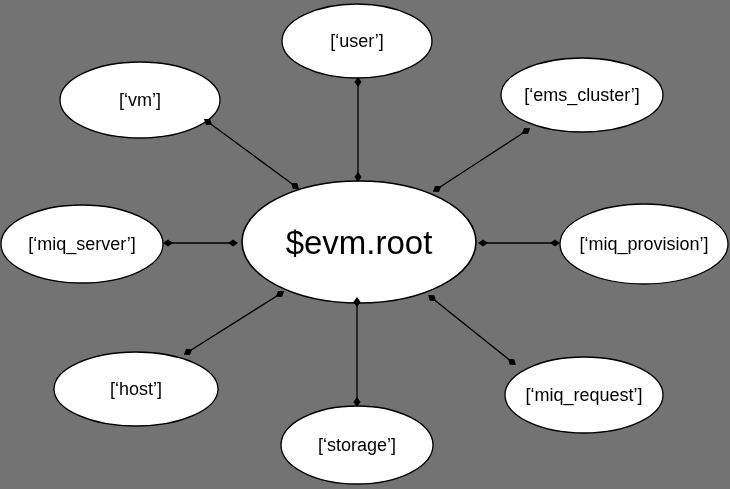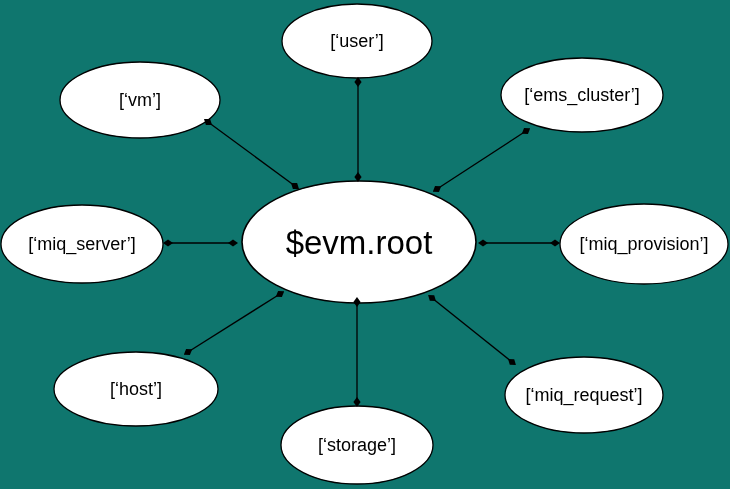--- a/index.html
+++ b/index.html
@@ -4,21 +4,21 @@
 <style>
   html, body {
     margin: 0;
     padding: 0;
     background: #ffffff;
   }
   .canvas {
     position: relative;
     width: 730px;
     height: 489px;
-    background: #0f766e;
+    background: #737373;
     overflow: hidden;
   }
   svg {
     display: block;
   }
   .node-ellipse {
     fill: #ffffff;
     stroke: #000000;
     stroke-width: 1.3;
   }

